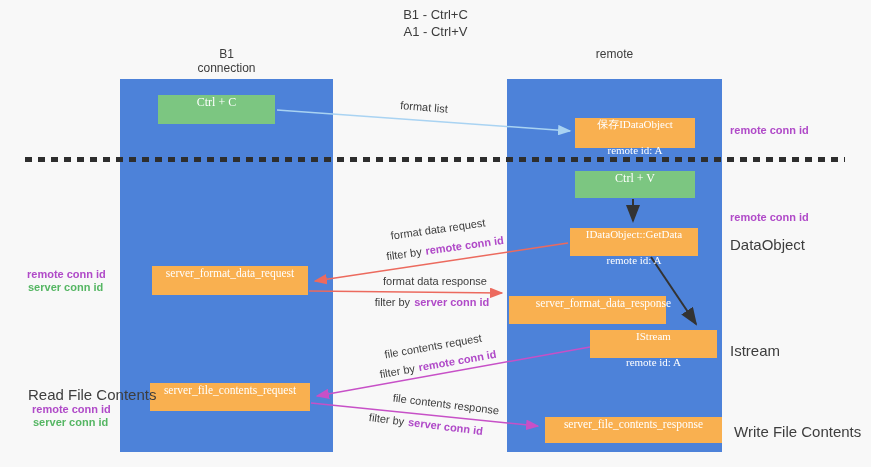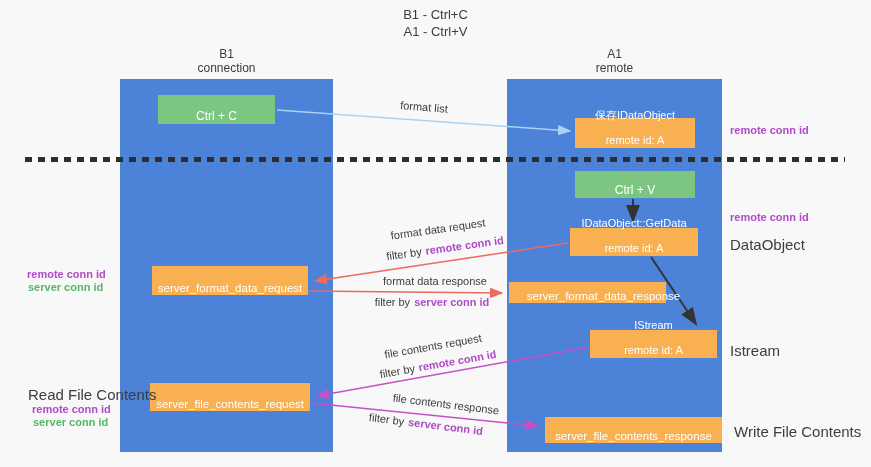--- a/index.html
+++ b/index.html
@@ -9,22 +9,22 @@
   }
   .abs { position:absolute; }
   .title-block { left:0; right:0; top:7px; text-align:center; color:#3c3c3c; font-size:13px; line-height:1.3; }
   .lane-header { text-align:center; font-size:12px; color:#3c3c3c; line-height:1.15; }
   .lane { background:#4d82d9; }
   .dashline {
     height:5px;
     background:repeating-linear-gradient(90deg,#2e2e2e 0 7px,transparent 7px 13px);
   }
   .box {
-    display:flex; flex-direction:column; align-items:center; justify-content:flex-end;
-    text-align:center; color:#fff; line-height:1.25; box-sizing:border-box;
+    display:flex; flex-direction:column; align-items:center; justify-content:flex-start;
+    text-align:center; color:#fff; line-height:1.25; box-sizing:border-box;font-family:Liberation Serif, serif;
   }
   .obox { background:#f9b050; font-size:11px;gap:12px; }
   .gbox { background:#7cc681; font-size:12px; }
   .snake { font-size:11.5px; }
   .lbl { font-size:11px; color:#3d3d3d; white-space:nowrap; }
   .center-rot { transform-origin:center; }
   .purple { color:#b04ac8; font-weight:bold; }
   .greent { color:#55b663; font-weight:bold; }
   .note { font-size:15px; color:#3d3d3d; white-space:nowrap; }
   .sp { margin-left:4px; }
@@ -38,21 +38,20 @@
   <div class="abs title-block">
     <div>B1 - Ctrl+C</div>
     <div>A1 - Ctrl+V</div>
   </div>
 
   <div class="abs lane-header" style="left:120px; top:48px; width:213px;">
     <div>B1</div>
     <div>connection</div>
   </div>
   <div class="abs lane-header" style="left:507px; top:48px; width:215px;">
-    <div>A1</div>
     <div>remote</div>
   </div>
 
   <div class="abs lane" style="left:120px; top:79px; width:213px; height:373px;"></div>
   <div class="abs lane" style="left:507px; top:79px; width:215px; height:373px;"></div>
 
   <div class="abs dashline" style="left:25px; top:157px; width:820px;"></div>
 
   <svg class="overlay" width="871" height="467" viewBox="0 0 871 467">
     <defs>
@@ -93,21 +92,21 @@
 
   <div class="abs box obox" style="left:570px; top:228px; width:128px; height:28px;">
     <span>IDataObject::GetData</span>
     <span>remote id: A</span>
   </div>
 
   <div class="abs box obox snake" style="left:152px; top:266px; width:156px; height:29px;">
     <span>server_format_data_request</span>
   </div>
 
-  <div class="abs box obox snake" style="left:509px; top:282px; width:157px; height:21px;padding-left:32px;">
+  <div class="abs box obox snake" style="left:509px; top:296px; width:157px; height:28px;padding-left:32px;">
     <span>server_format_data_response</span>
   </div>
 
   <div class="abs box obox" style="left:590px; top:330px; width:127px; height:28px;">
     <span>IStream</span>
     <span>remote id: A</span>
   </div>
 
   <div class="abs box obox snake" style="left:150px; top:383px; width:160px; height:28px;">
     <span>server_file_contents_request</span>

